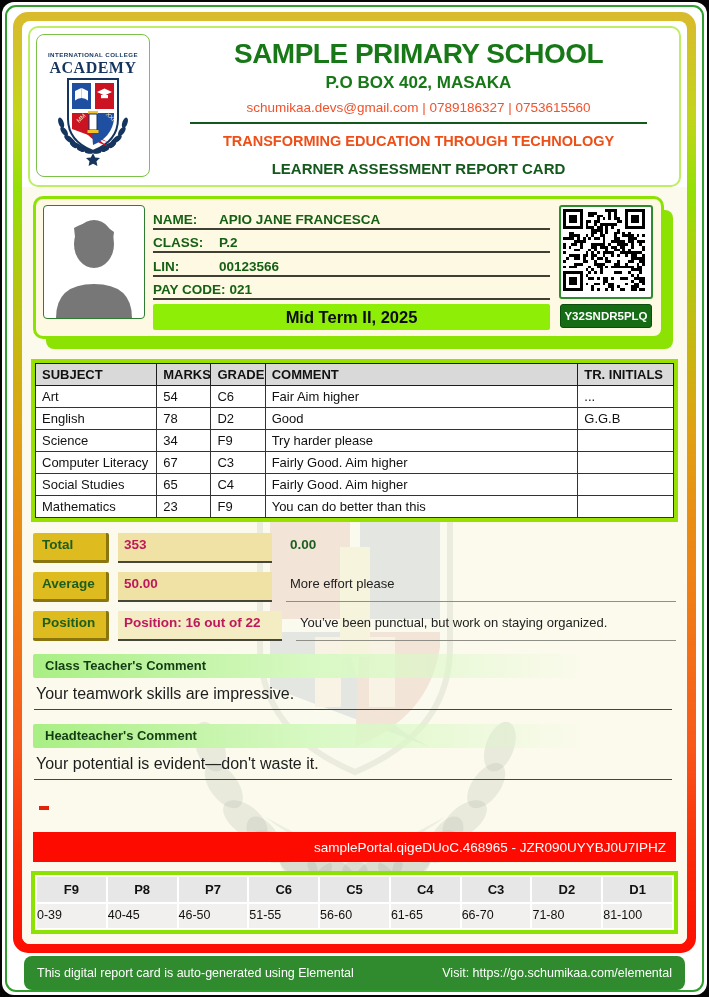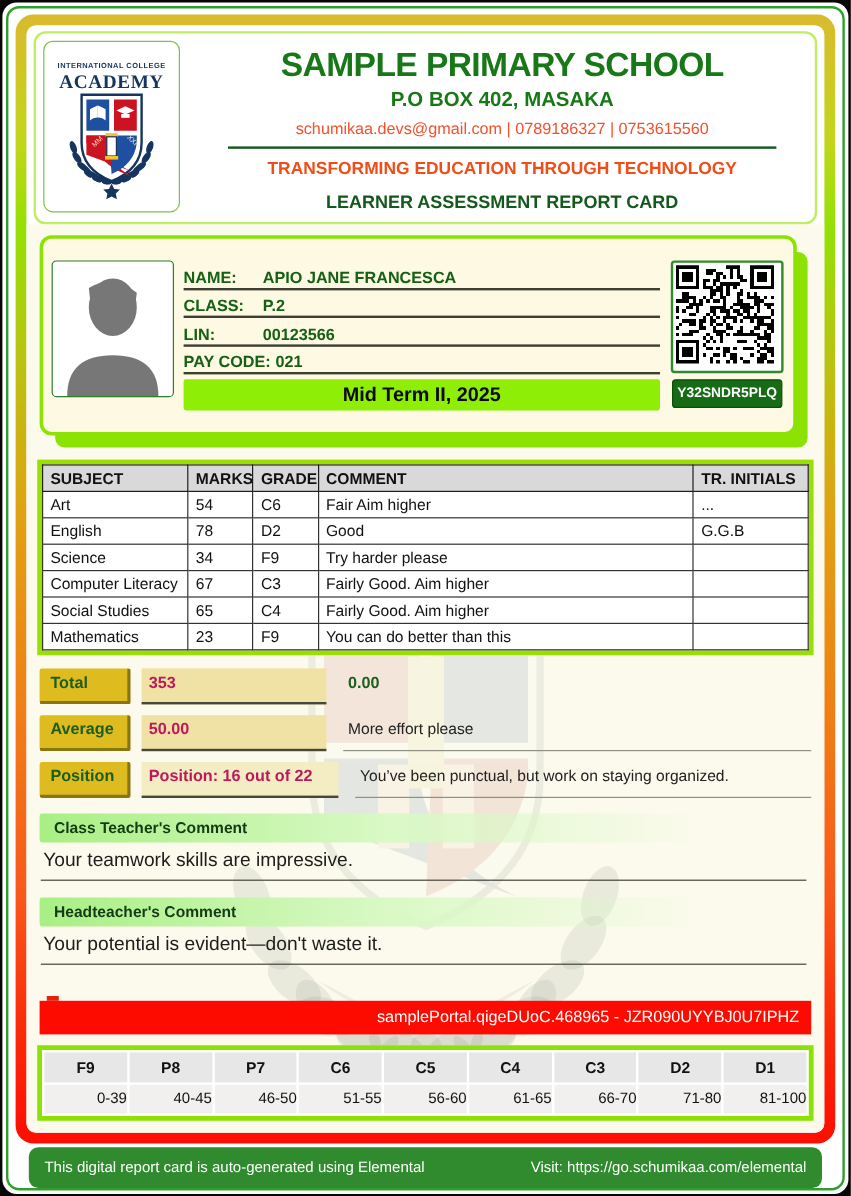--- a/index.html
+++ b/index.html
@@ -26,21 +26,21 @@
 
   
   .body-area{flex:1;background:#fbfaec;position:relative;display:flex;flex-direction:column;
              padding:7px 9px 8px 9px;overflow:hidden;}
   .watermark{position:absolute;left:50%;top:300px;transform:translateX(-50%);width:380px;height:480px;pointer-events:none;}
 
   
   .student-card{position:relative;z-index:2;margin:2px 14px 20px 2px;background:#fdf9e2;
                 border:3px solid var(--chartreuse,#8ce303);border-radius:10px;
                 box-shadow:11px 12px 0 -2px var(--chartreuse,#8ce303);
-                display:flex;gap:8px;padding:18px 7px;}
+                display:flex;gap:8px;padding:6px 7px;}
   .photo-box{width:100px;height:112px;background:#fff;border:1.5px solid #2e7d32;border-radius:4px;
              display:flex;align-items:flex-end;justify-content:center;overflow:hidden;}
   .info-col{flex:1;display:flex;flex-direction:column;padding-top:1px;}
   .info-line{display:flex;align-items:flex-end;border-bottom:2px solid #3f3f33;height:20.5px;padding-bottom:1px;}
   .info-label{min-width:62px;font-weight:bold;font-size:13.5px;color:#156015;white-space:nowrap;margin-right:4px;}
   .info-value{font-weight:bold;font-size:13.5px;color:#156015;white-space:nowrap;}
   .term-bar{margin-top:4px;height:26px;background:#8eee05;display:flex;align-items:center;justify-content:center;
             font-size:16.5px;font-weight:bold;color:#0b0b0b;border-radius:2px;}
   .qr-col{width:96px;display:flex;flex-direction:column;align-items:center;}
   .qr-box{width:86px;height:86px;background:#fff;border:2px solid #2e8b2e;border-radius:3px;padding:2px;}
@@ -76,21 +76,21 @@
 
   
   .portal-bar{position:relative;z-index:2;height:30px;background:var(--red,#fd0a01);margin:0 2px 9px 2px;
               display:flex;align-items:center;justify-content:flex-end;padding-right:10px;
               color:#fff;font-size:13.5px;}
 
   
   .scale{position:relative;z-index:2;border:4px solid var(--chartreuse,#8ce303);background:#fff;padding:2px;
          display:grid;grid-template-columns:repeat(9,1fr);gap:2px;margin-bottom:2px;}
   .g-grade{background:#e7e7e7;font-weight:bold;font-size:13px;color:#111;text-align:center;padding:5px 0;}
-  .g-range{background:#f1f0ee;font-size:12.5px;color:#111;text-align:right;padding:4px 0 6px 0;}
+  .g-range{background:#f1f0ee;font-size:12.5px;color:#111;text-align:left;padding:4px 0 6px 0;}
 
   
   .footer{position:absolute;left:24px;right:24px;top:956px;height:34px;background:var(--footer-green,#2f8b2d);
           border-radius:8px;display:flex;align-items:center;justify-content:space-between;
           padding:0 13px;color:#fff;font-size:12.5px;}
 
   
   .lg-t1{font-size:6.2px;letter-spacing:.4px;fill:#15355e;font-weight:bold;}
   .lg-t2{font-size:16px;fill:#15355e;font-weight:bold;font-family:"Liberation Serif",serif;letter-spacing:.5px;}
 </style>

